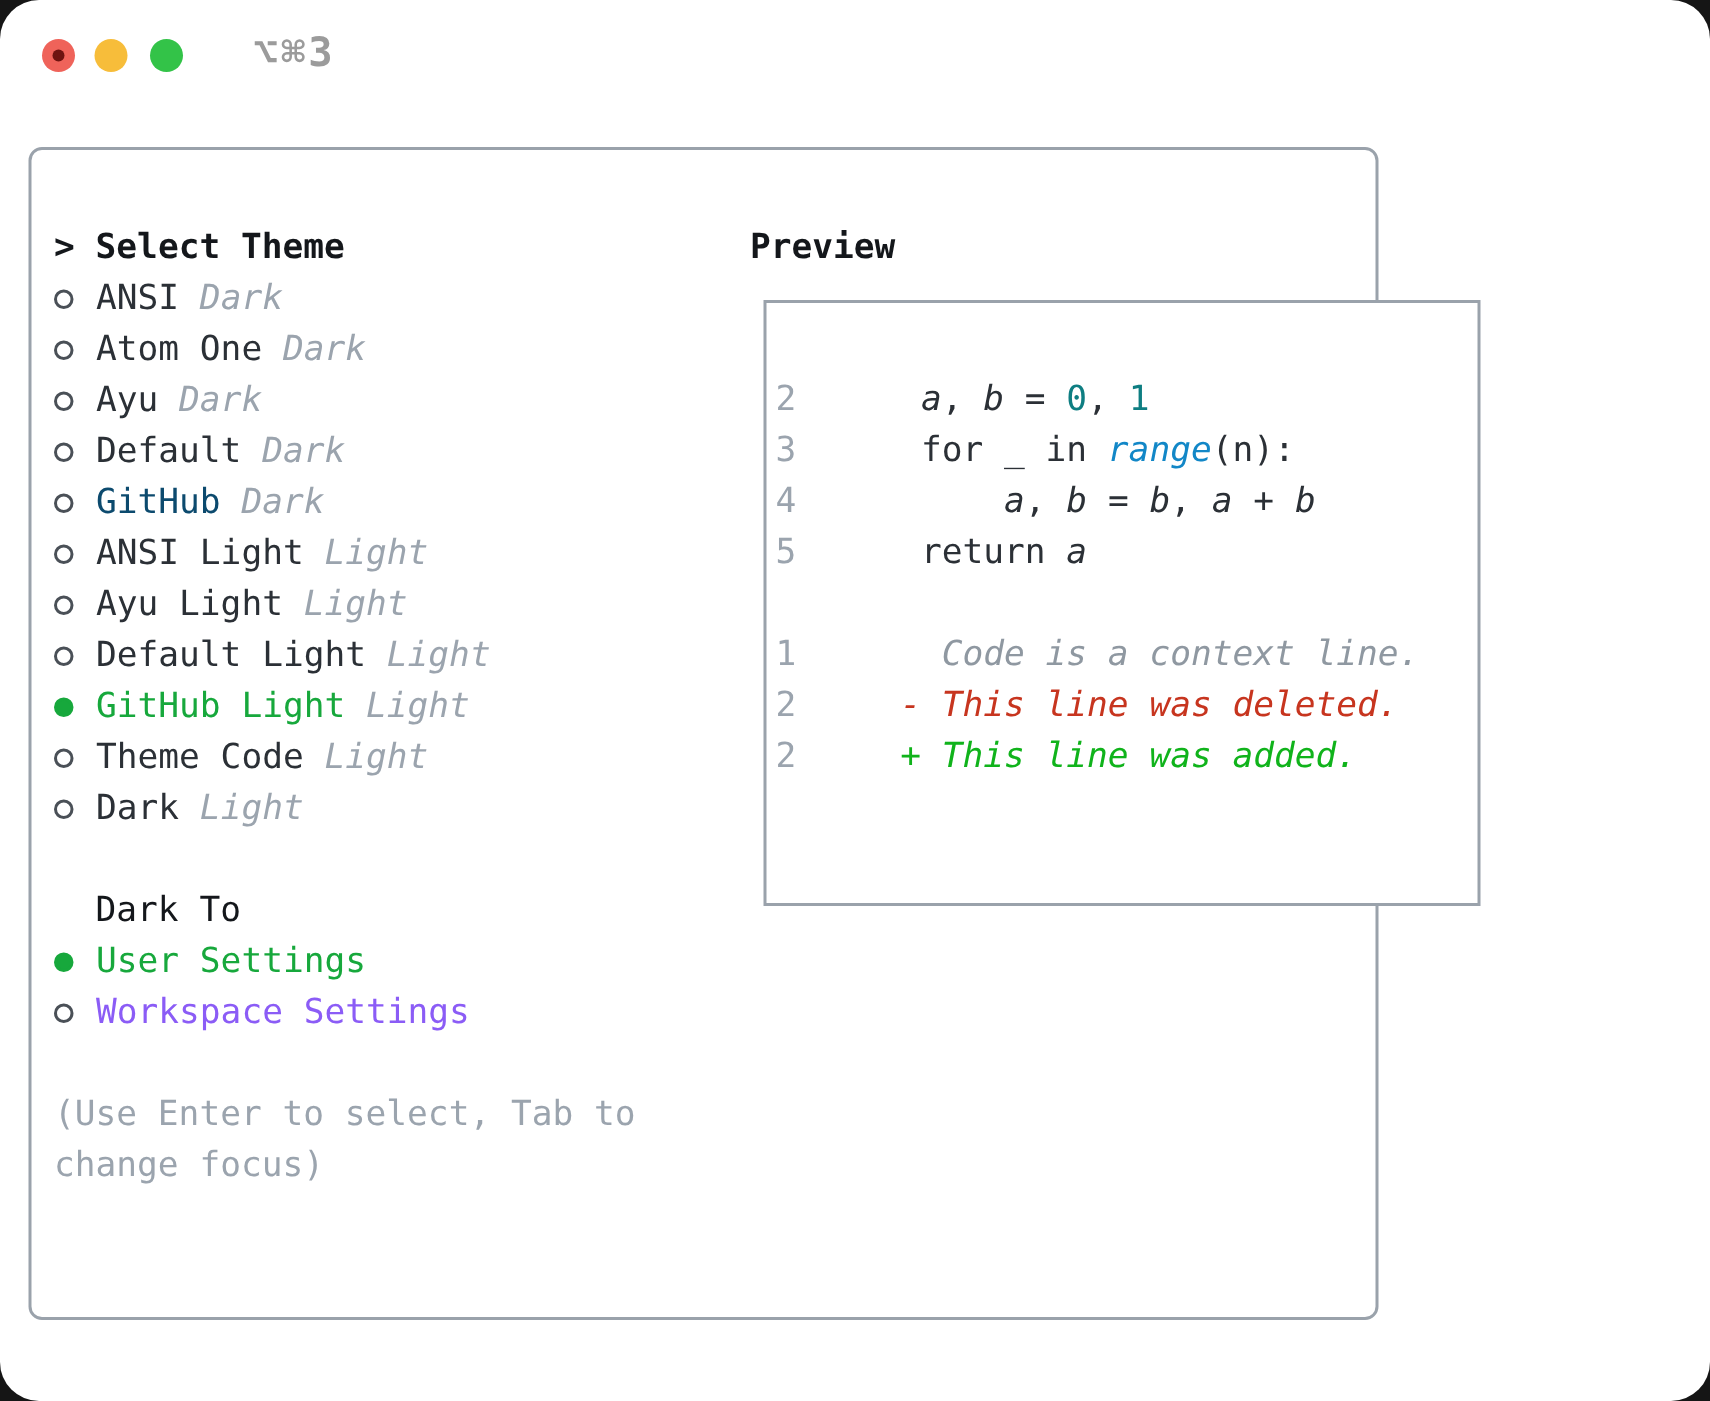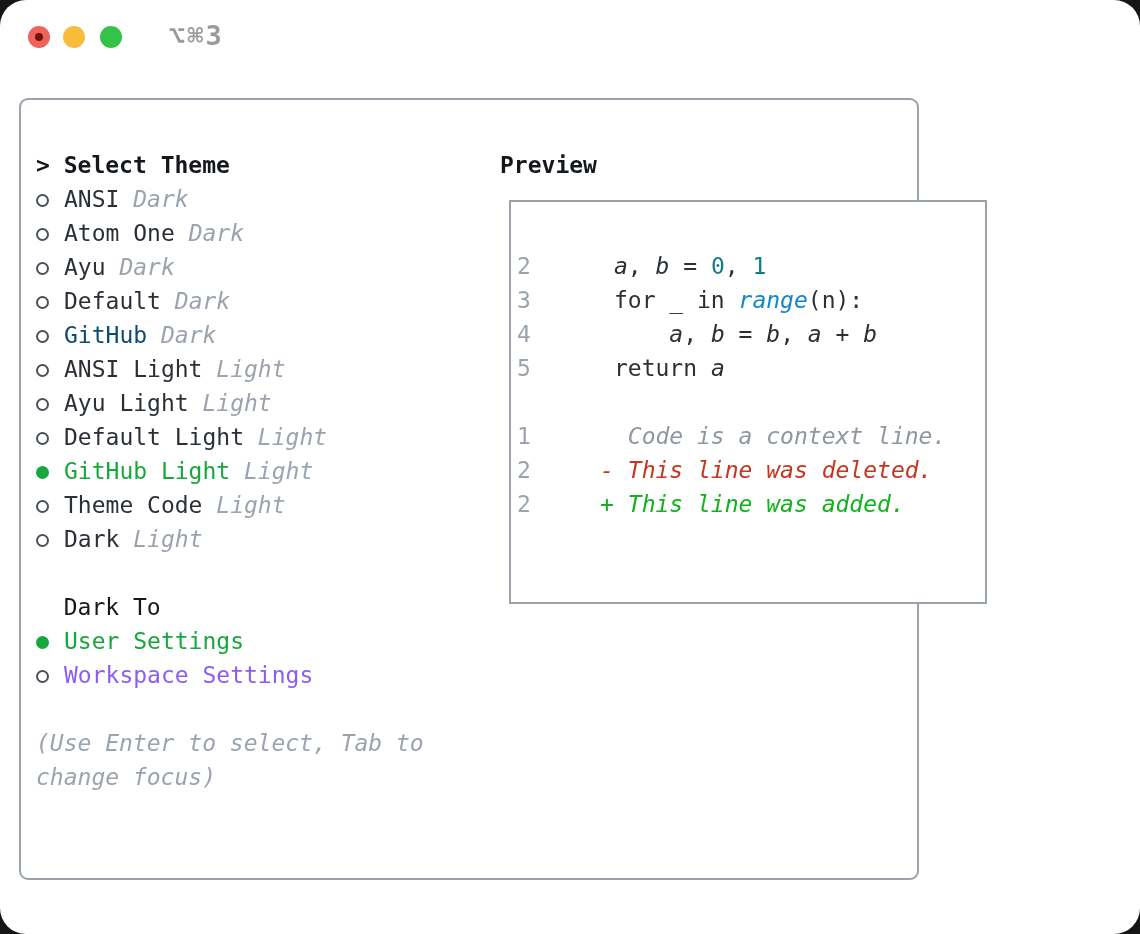--- a/index.html
+++ b/index.html
@@ -15,21 +15,21 @@
   .t-yellow{left:63px;background:#f7bd3a;}
   .t-green{left:100px;background:#33c348;}
   .shortcut{position:absolute;left:169px;top:20px;font-size:27px;font-weight:bold;color:#9b9b9b;letter-spacing:2px;
     font-family:"DejaVu Sans Mono","DejaVu Sans",monospace;}
   .panel{position:absolute;left:19px;top:98px;width:900px;height:782px;box-sizing:border-box;
     border:2px solid #9aa2ab;border-radius:9px;background:#fff;}
   .line{height:34px;line-height:34px;font-size:23px;white-space:pre;color:#2b3036;}
   .leftcol{position:absolute;left:15px;top:48px;}
   .bold{font-weight:bold;color:#14171b;}
   .tag{color:#9ba4ae;font-style:italic;}
-  .muted-i{color:#9ba4ae;font-style:italic;}
+  .muted-i{color:#9ba4ae;}
   .dot{display:inline-block;width:13px;height:13px;box-sizing:border-box;border:2px solid #4a5057;border-radius:50%;margin-right:15px;}
   .dot.sel{border-color:#17a83c;background:#17a83c;}
   .preview-title{position:absolute;left:479px;top:48px;}
   .pbox{position:absolute;left:488px;top:100px;width:478px;height:404px;box-sizing:border-box;
     border:2px solid #9aa2ab;background:#fff;padding:47px 0 0 6px;}
   .row{height:34px;line-height:34px;font-size:23px;white-space:pre;}
   .ln{color:#9ba4ae;}
 </style>
 </head>
 <body>

